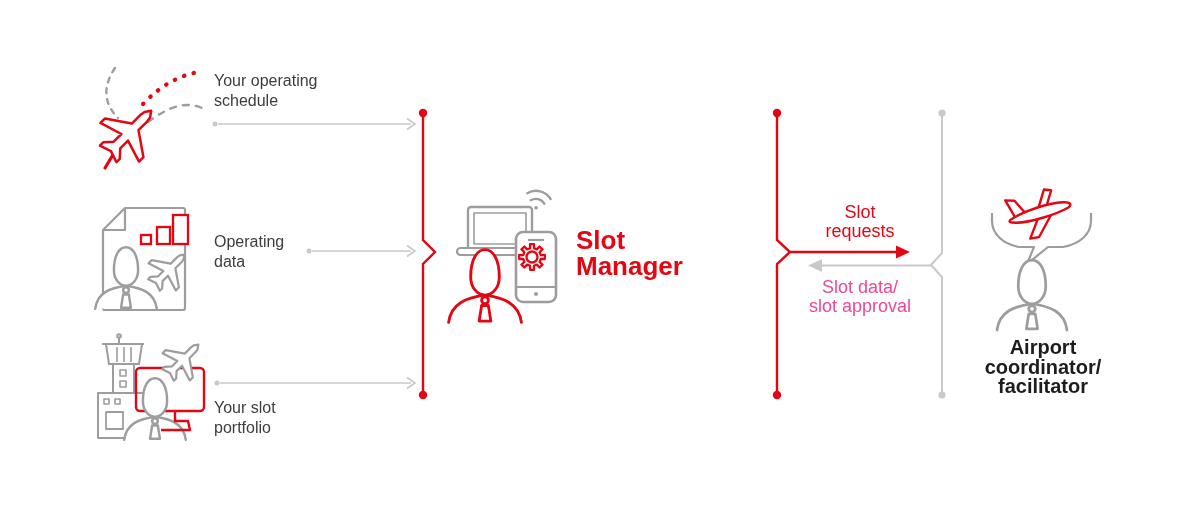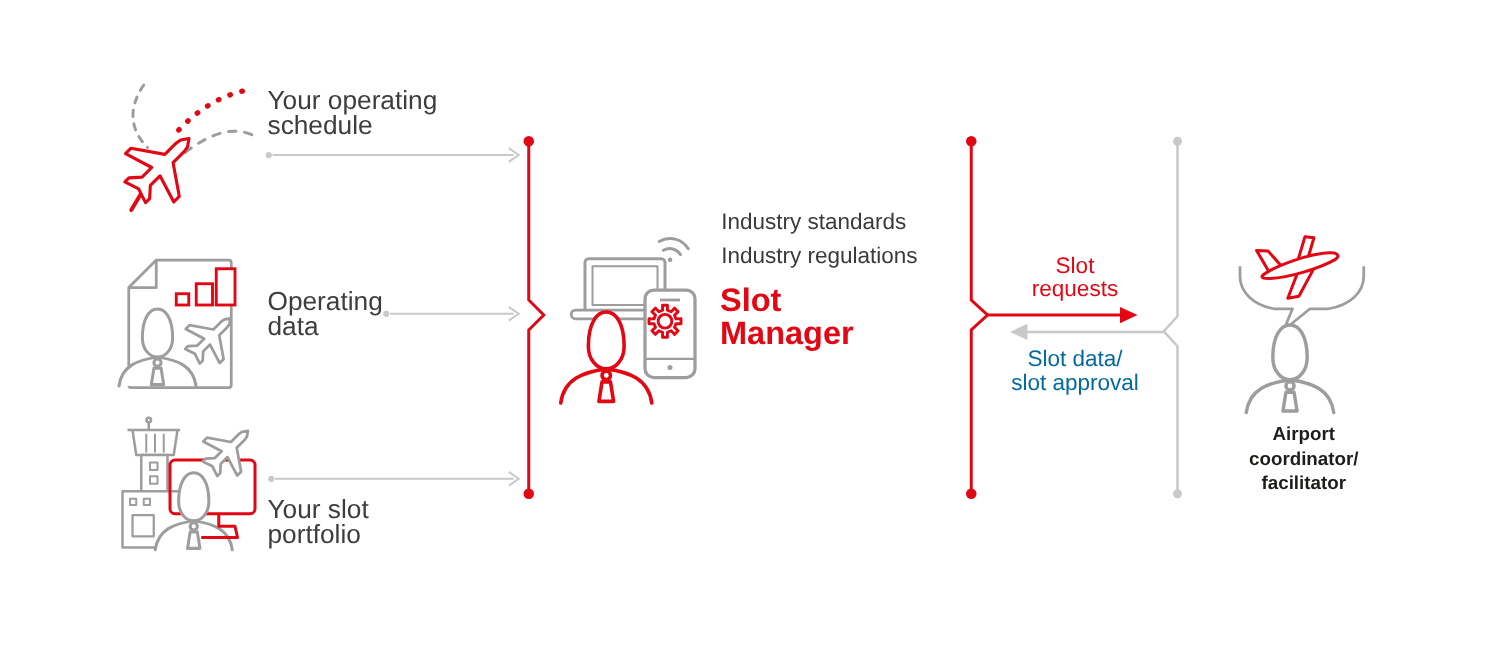--- a/index.html
+++ b/index.html
@@ -1,26 +1,26 @@
 <!DOCTYPE html>
 <html><head>
 <meta charset="utf-8">
 <style>
   html,body{margin:0;padding:0;background:#fff;}
   #stage{position:relative;width:1200px;height:516px;background:#fff;overflow:hidden;
          font-family:"Liberation Sans",sans-serif;}
   #art{position:absolute;left:0;top:0;width:1200px;height:516px;}
   .ml{white-space:pre-line;}
-  .lbl{position:absolute;font-size:21px;line-height:20px;color:#3d3d3d;}
+  .lbl{position:absolute;font-size:16px;line-height:20px;color:#3d3d3d;}
   .pair{position:absolute;font-size:18px;line-height:27px;color:#3a3a3a;}
   .title{position:absolute;font-size:26px;line-height:26px;font-weight:600;color:#e30613;}
   .flowlbl{position:absolute;font-size:18px;line-height:19px;text-align:center;}
   .req{color:#e30613;}
-  .resp{color:#0369a1;}
-  .coord{position:absolute;font-size:15px;line-height:19.5px;font-weight:600;
+  .resp{color:#ec4899;}
+  .coord{position:absolute;font-size:20px;line-height:19.5px;font-weight:600;
          color:#1d1d1b;text-align:center;}
 </style>
 </head>
 <body>
 
 <div id="stage">
 
   <svg id="art" viewBox="0 0 1200 516">
     <defs>
       <g id="person-shape" stroke-linejoin="round" stroke-linecap="round" fill="#fff" stroke="currentColor" stroke-width="2.2">
@@ -147,22 +147,20 @@
     </g>
   </svg>
 
   <div class="lbl ml" style="left:214px;top:71px">Your operating
 schedule</div>
   <div class="lbl ml" style="left:214px;top:398px">Your slot
 portfolio</div>
   <div class="lbl ml" style="left:214px;top:232px">Operating
 data</div>
 
-  <div class="pair ml" style="left:577px;top:164px">Industry standards
-Industry regulations</div>
   <div class="title ml" style="left:576px;top:227px">Slot
 Manager</div>
 
   <div class="flowlbl req ml" style="left:795px;top:203px;width:130px">Slot
 requests</div>
   <div class="flowlbl resp ml" style="left:790px;top:278px;width:140px">Slot data/
 slot approval</div>
 
   <div class="coord ml" style="left:973px;top:338px;width:140px">Airport
 coordinator/

